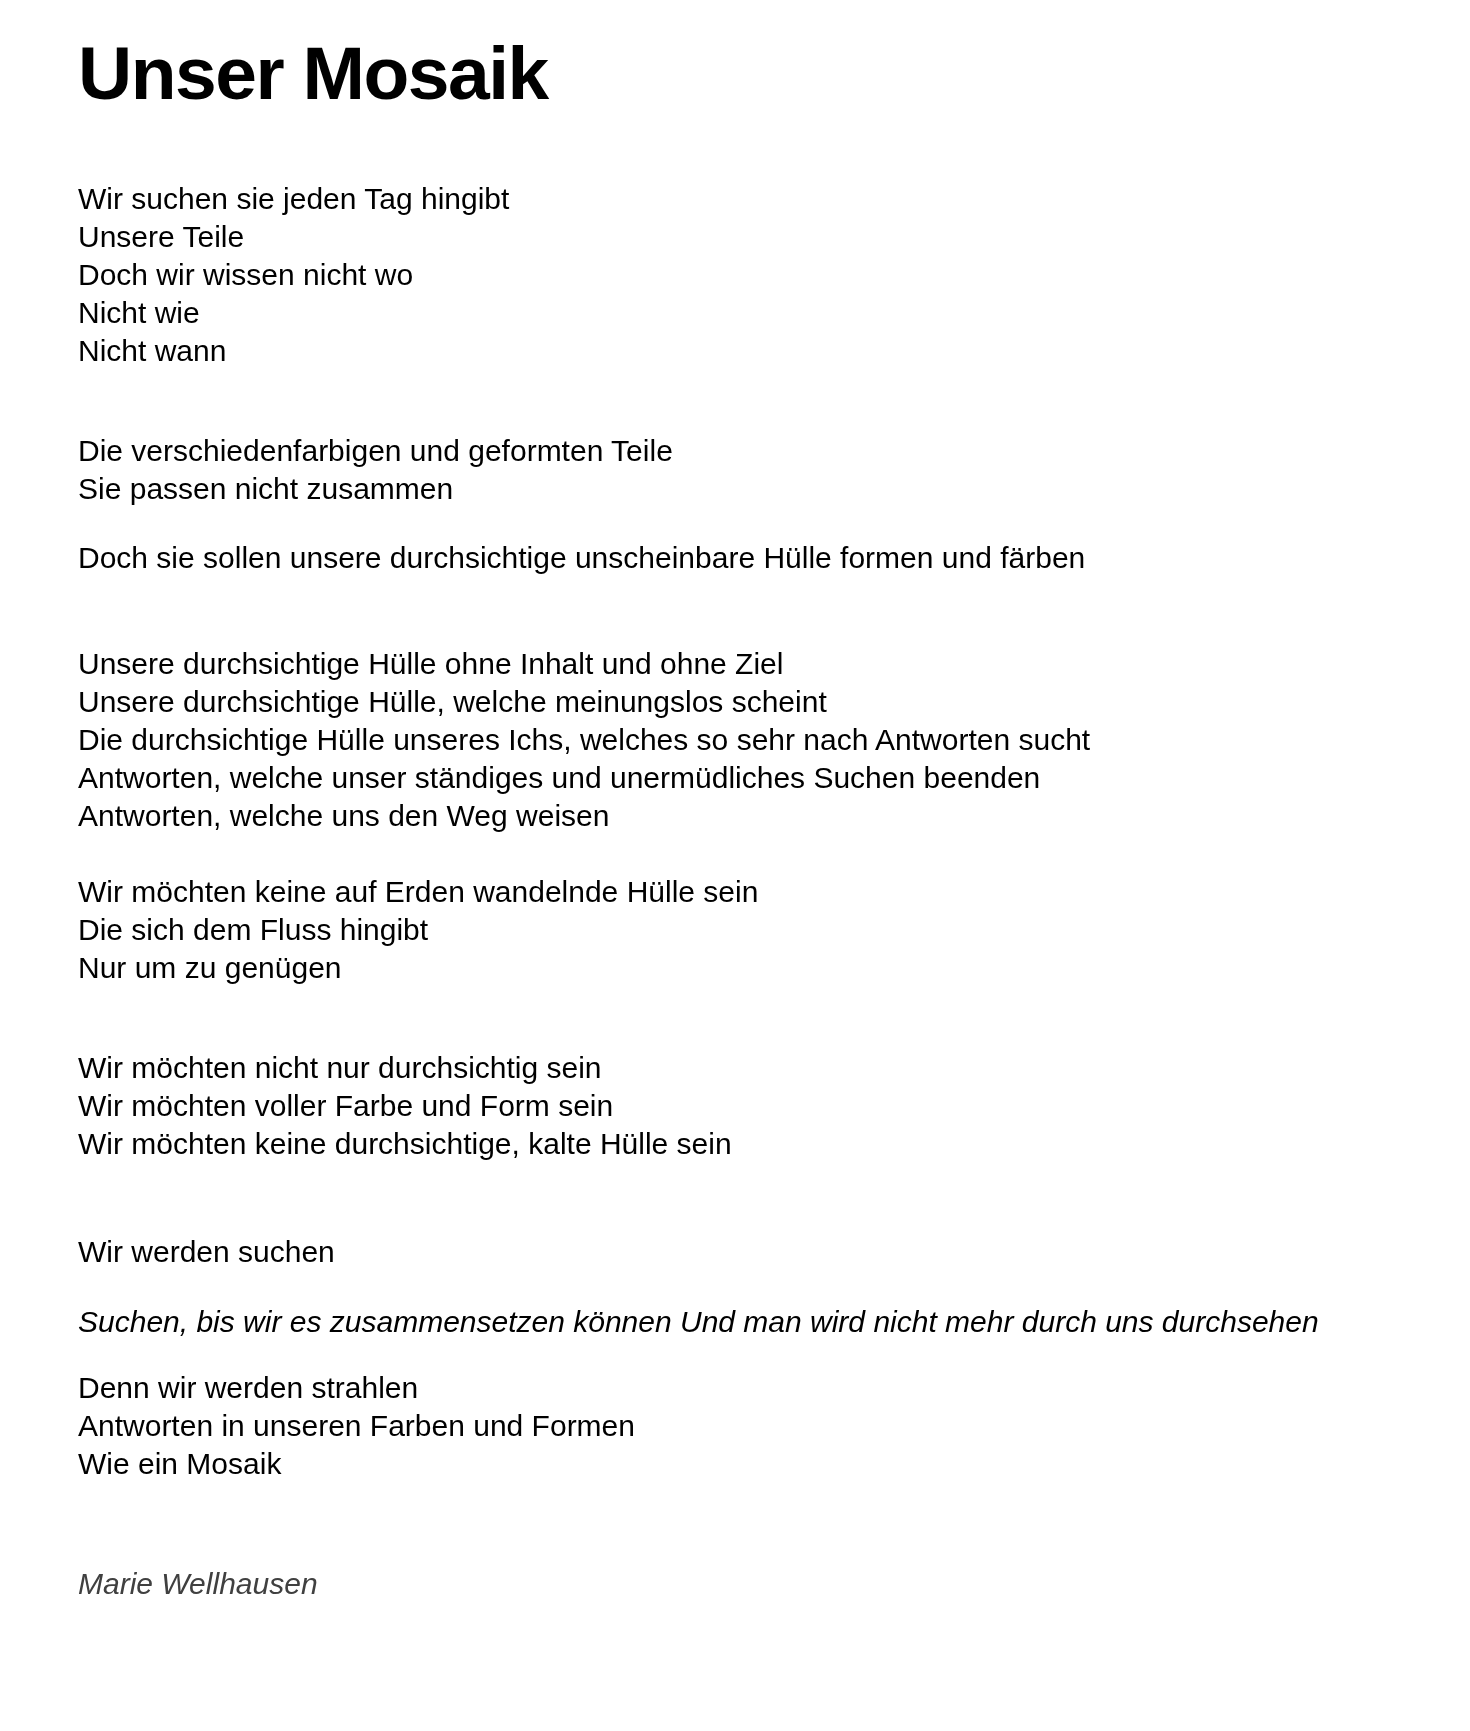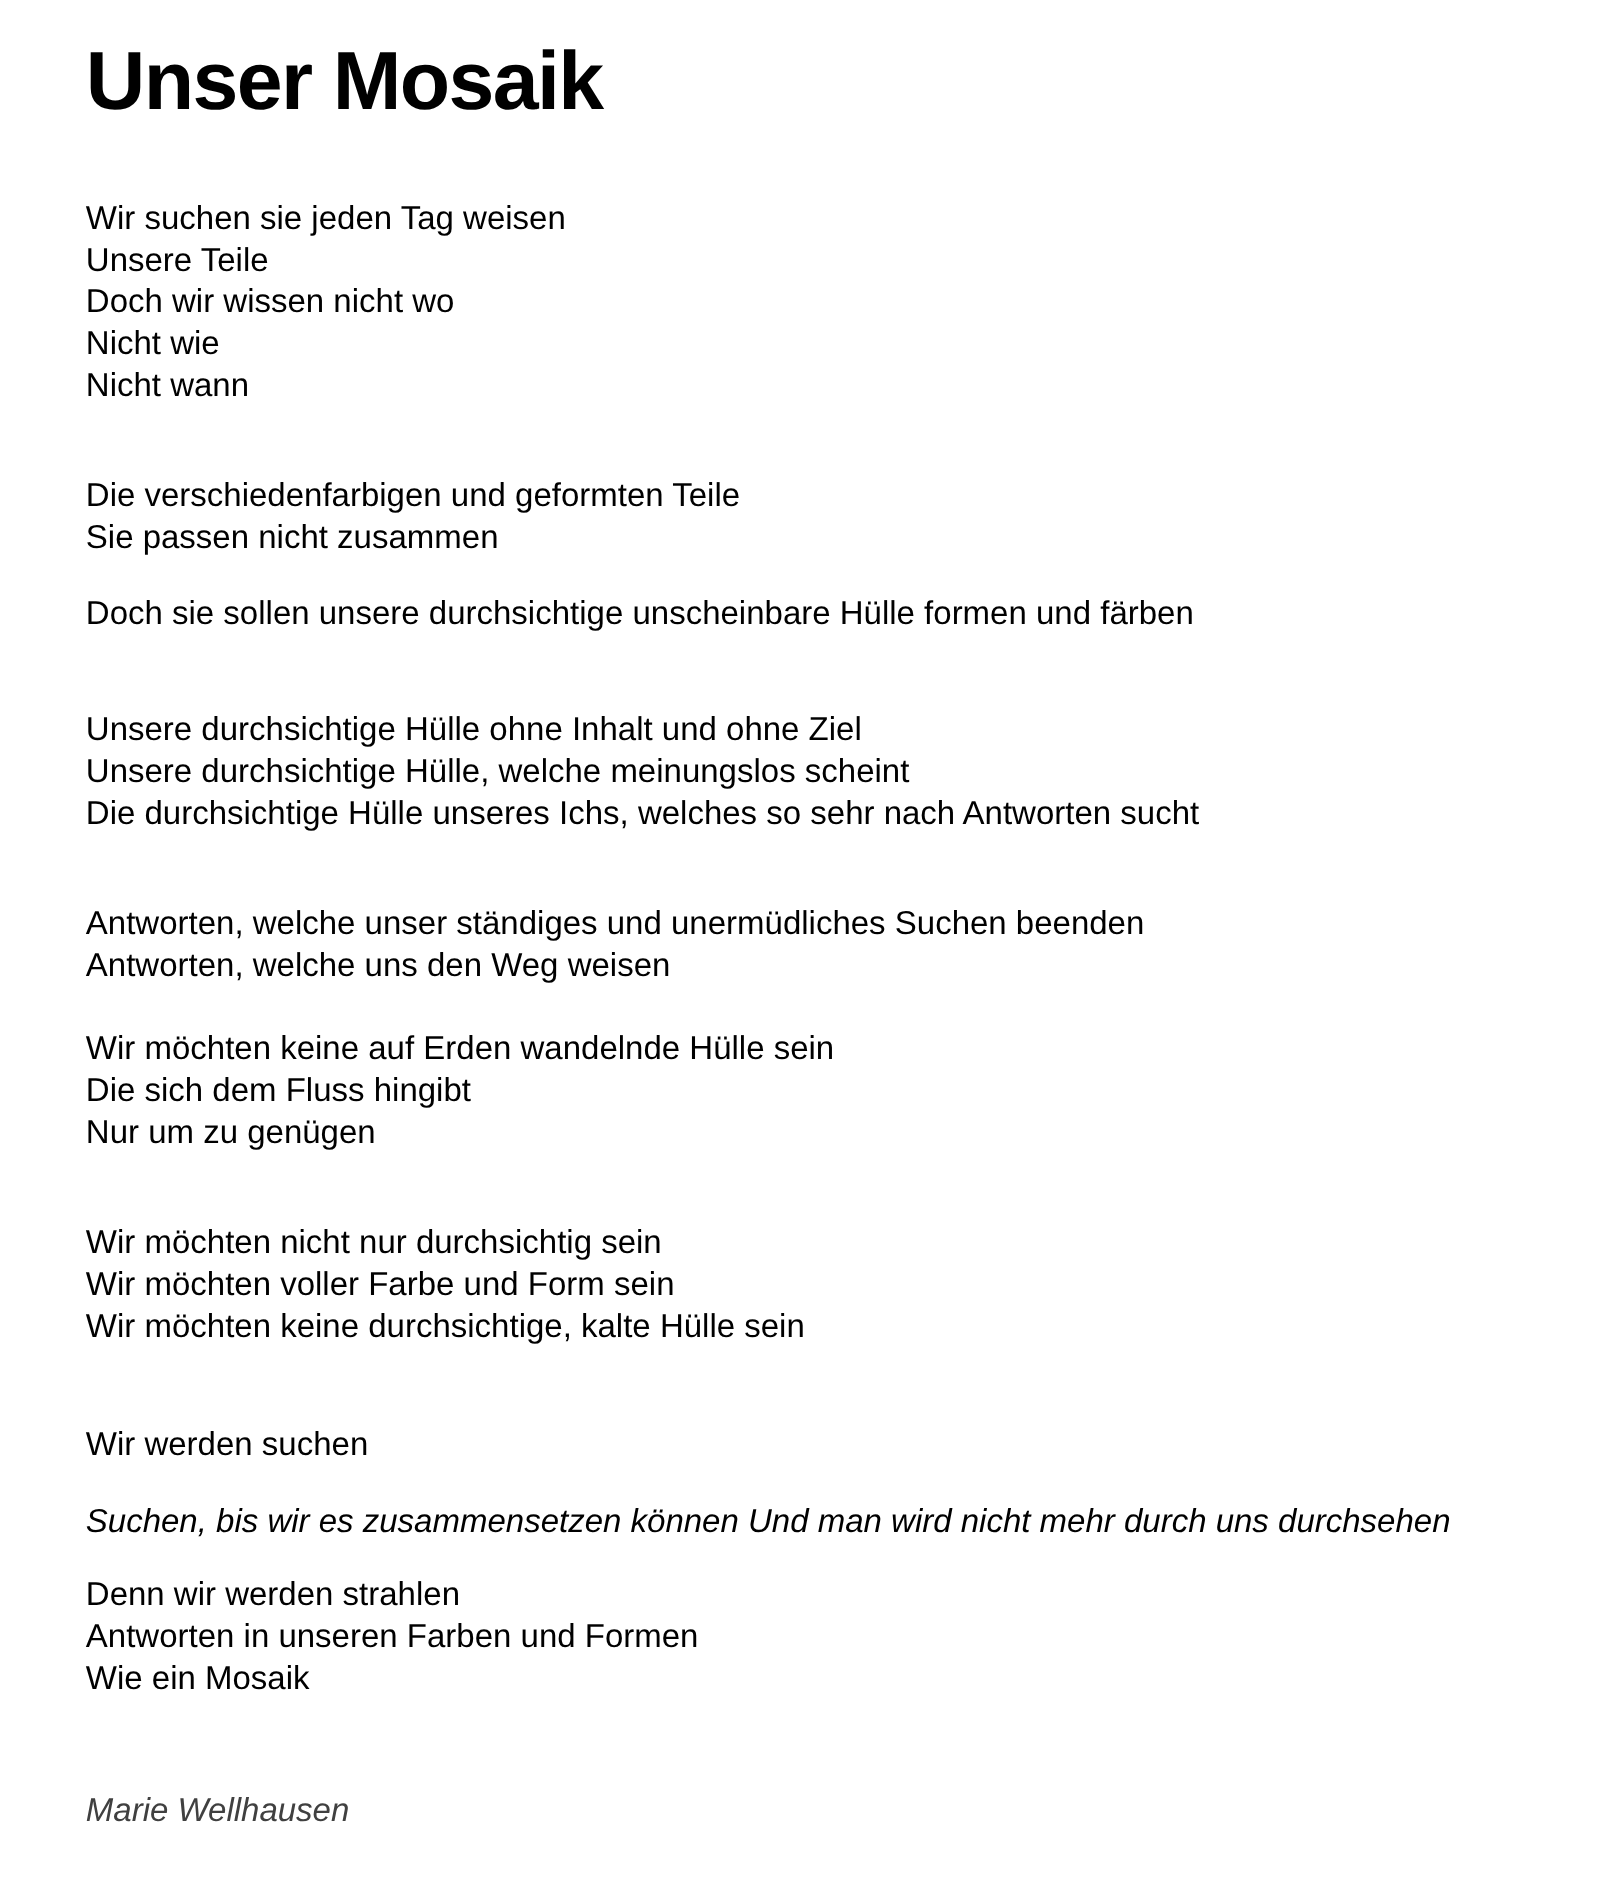--- a/index.html
+++ b/index.html
@@ -36,21 +36,21 @@
     padding: 0;
     font-size: 30px;
     line-height: 38px;
     font-weight: 400;
     white-space: nowrap;
   }
   
   .s2  { margin-top: 62px; }
   .s3  { margin-top: 31px; }
   .s4  { margin-top: 68px; }
-  .s5  { margin-top: 62px; }
+  .s5  { }
   .s6  { margin-top: 38px; }
   .s7  { margin-top: 62px; }
   .s8  { margin-top: 70px; }
   .s9  { margin-top: 32px; font-style: italic; }
   .s10 { margin-top: 28px; }
   .author-line {
     margin: 82px 0 12px 0;
     font-size: 30px;
     line-height: 38px;
     font-style: italic;
@@ -60,21 +60,21 @@
 </head>
 <body>
 
 <main class="page">
 
   <h1 class="poem-title">Unser Mosaik</h1>
 
   <section class="poem">
 
     <div class="stanza s1">
-      <p class="line">Wir suchen sie jeden Tag weisen</p>
+      <p class="line">Wir suchen sie jeden Tag hingibt</p>
       <p class="line">Unsere Teile</p>
       <p class="line">Doch wir wissen nicht wo</p>
       <p class="line">Nicht wie</p>
       <p class="line">Nicht wann</p>
     </div>
 
     <div class="stanza s2">
       <p class="line">Die verschiedenfarbigen und geformten Teile</p>
       <p class="line">Sie passen nicht zusammen</p>
     </div>

